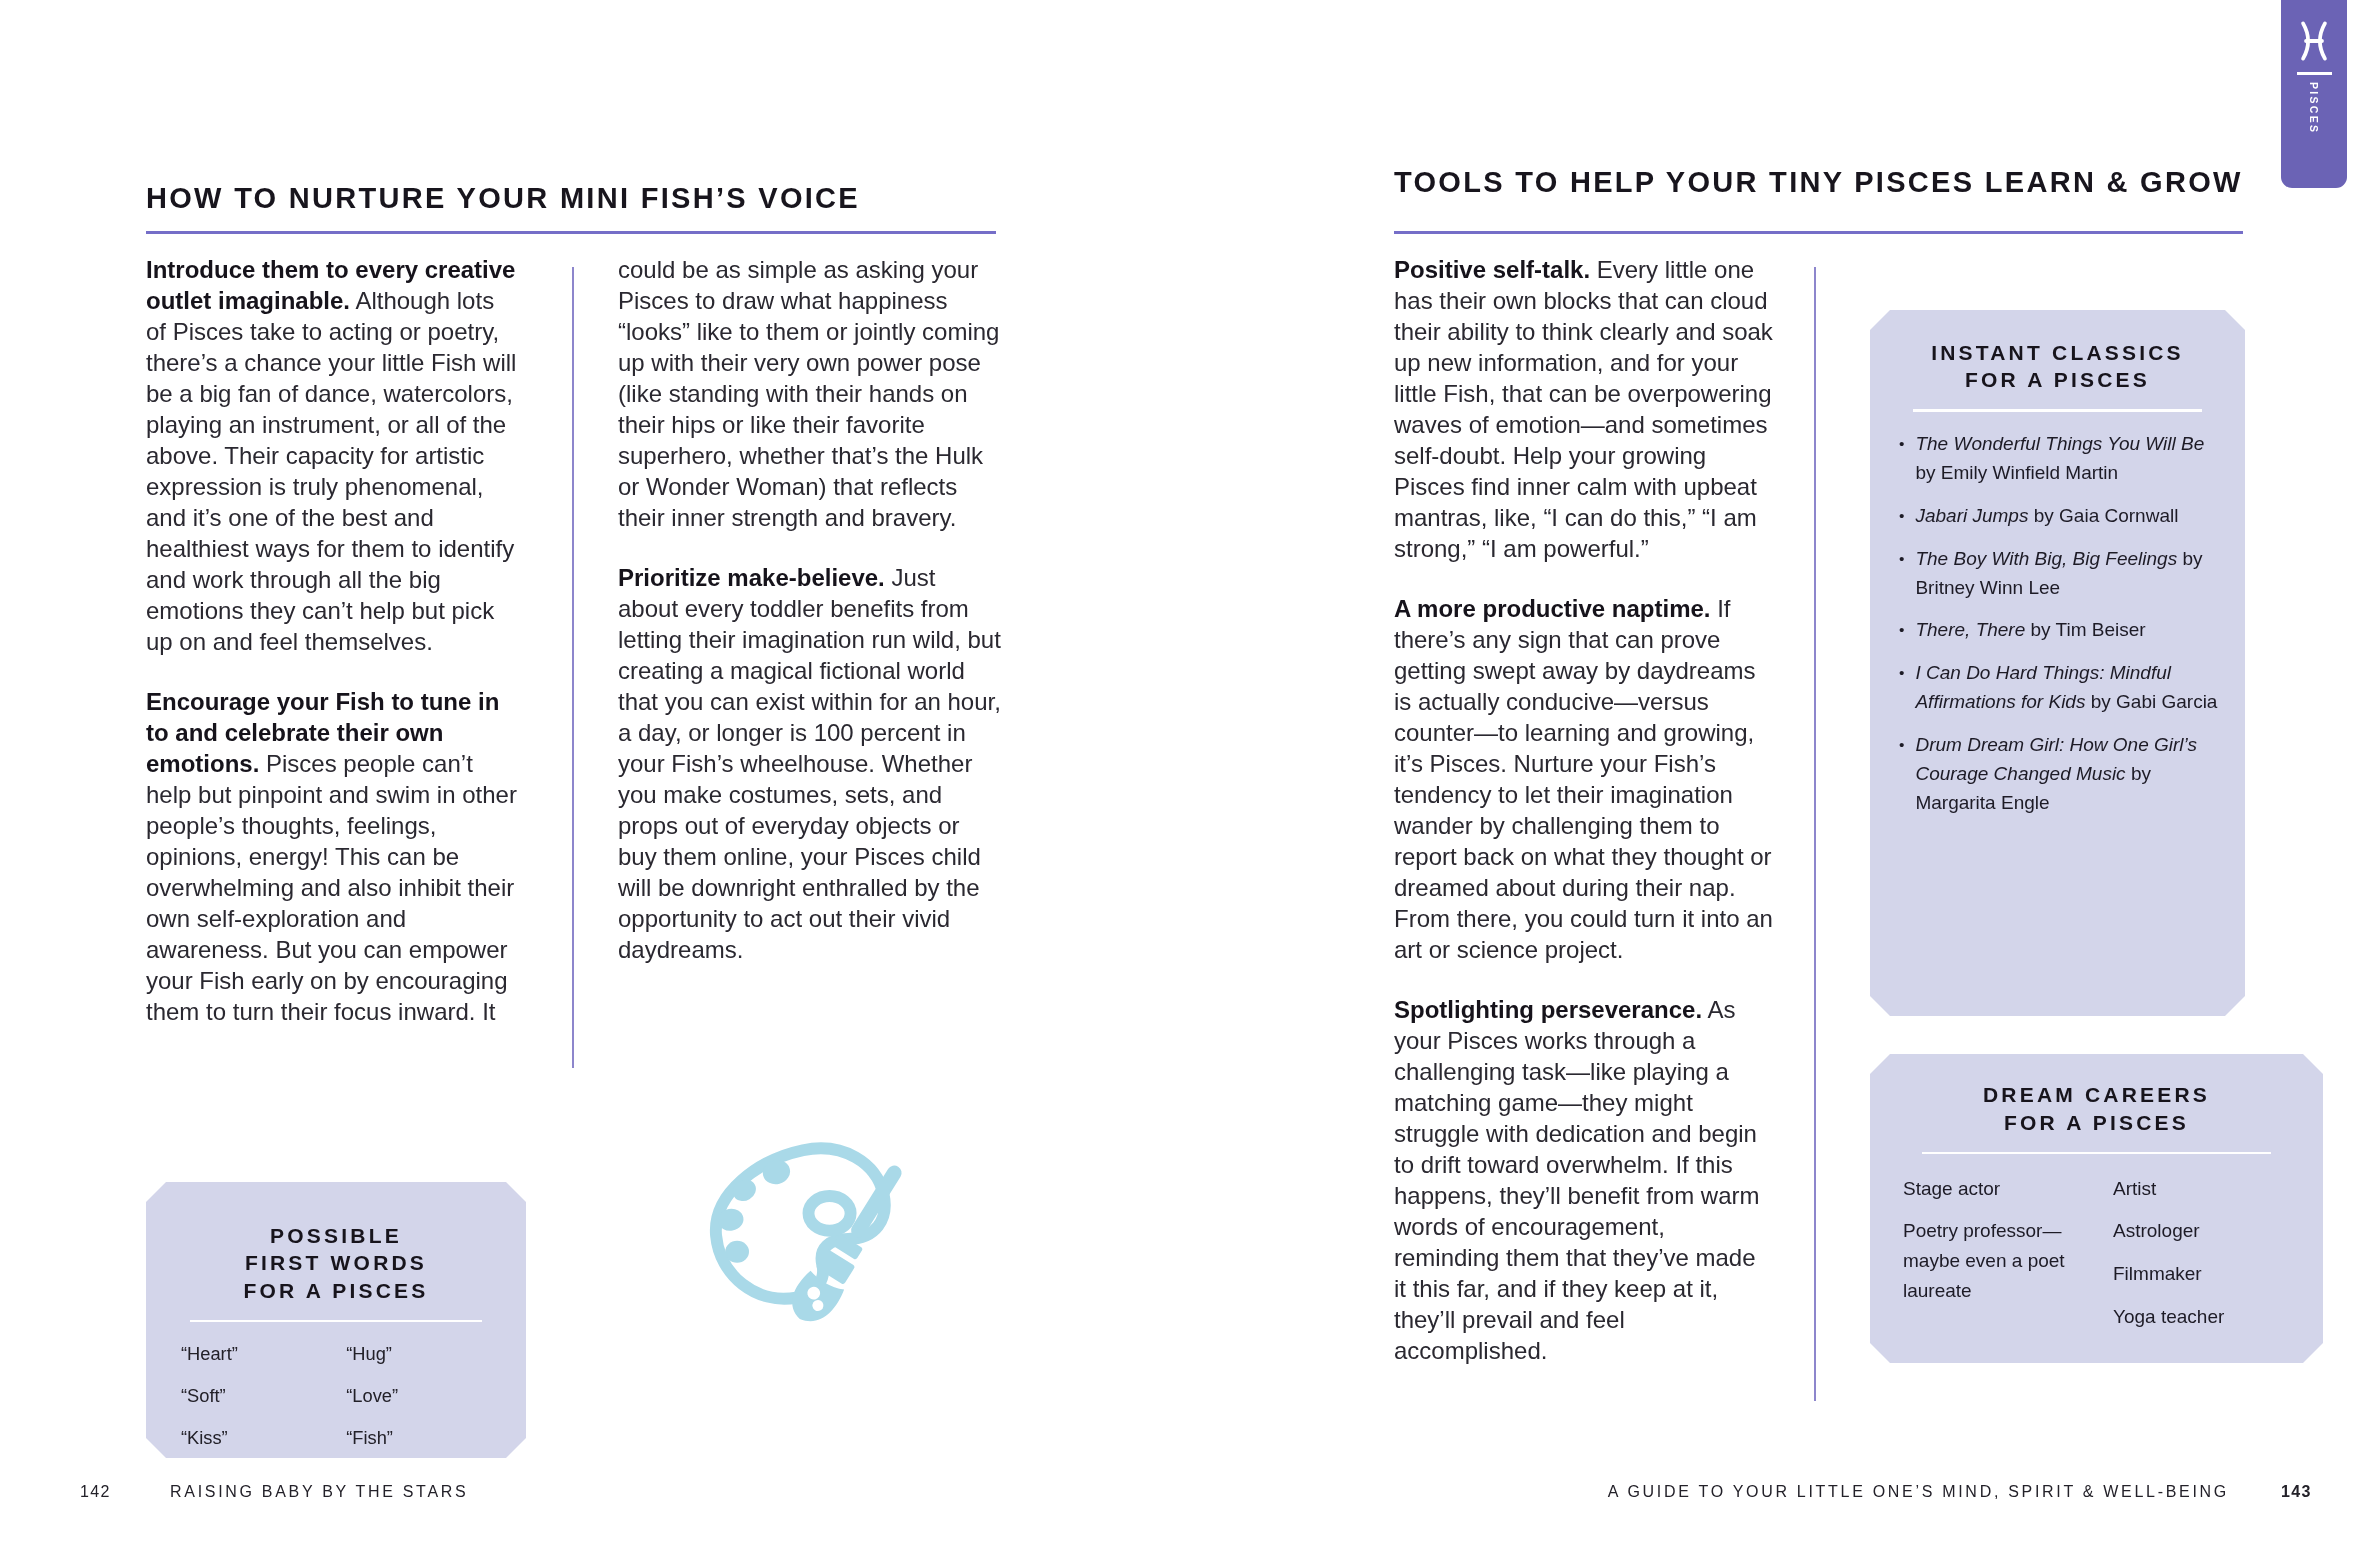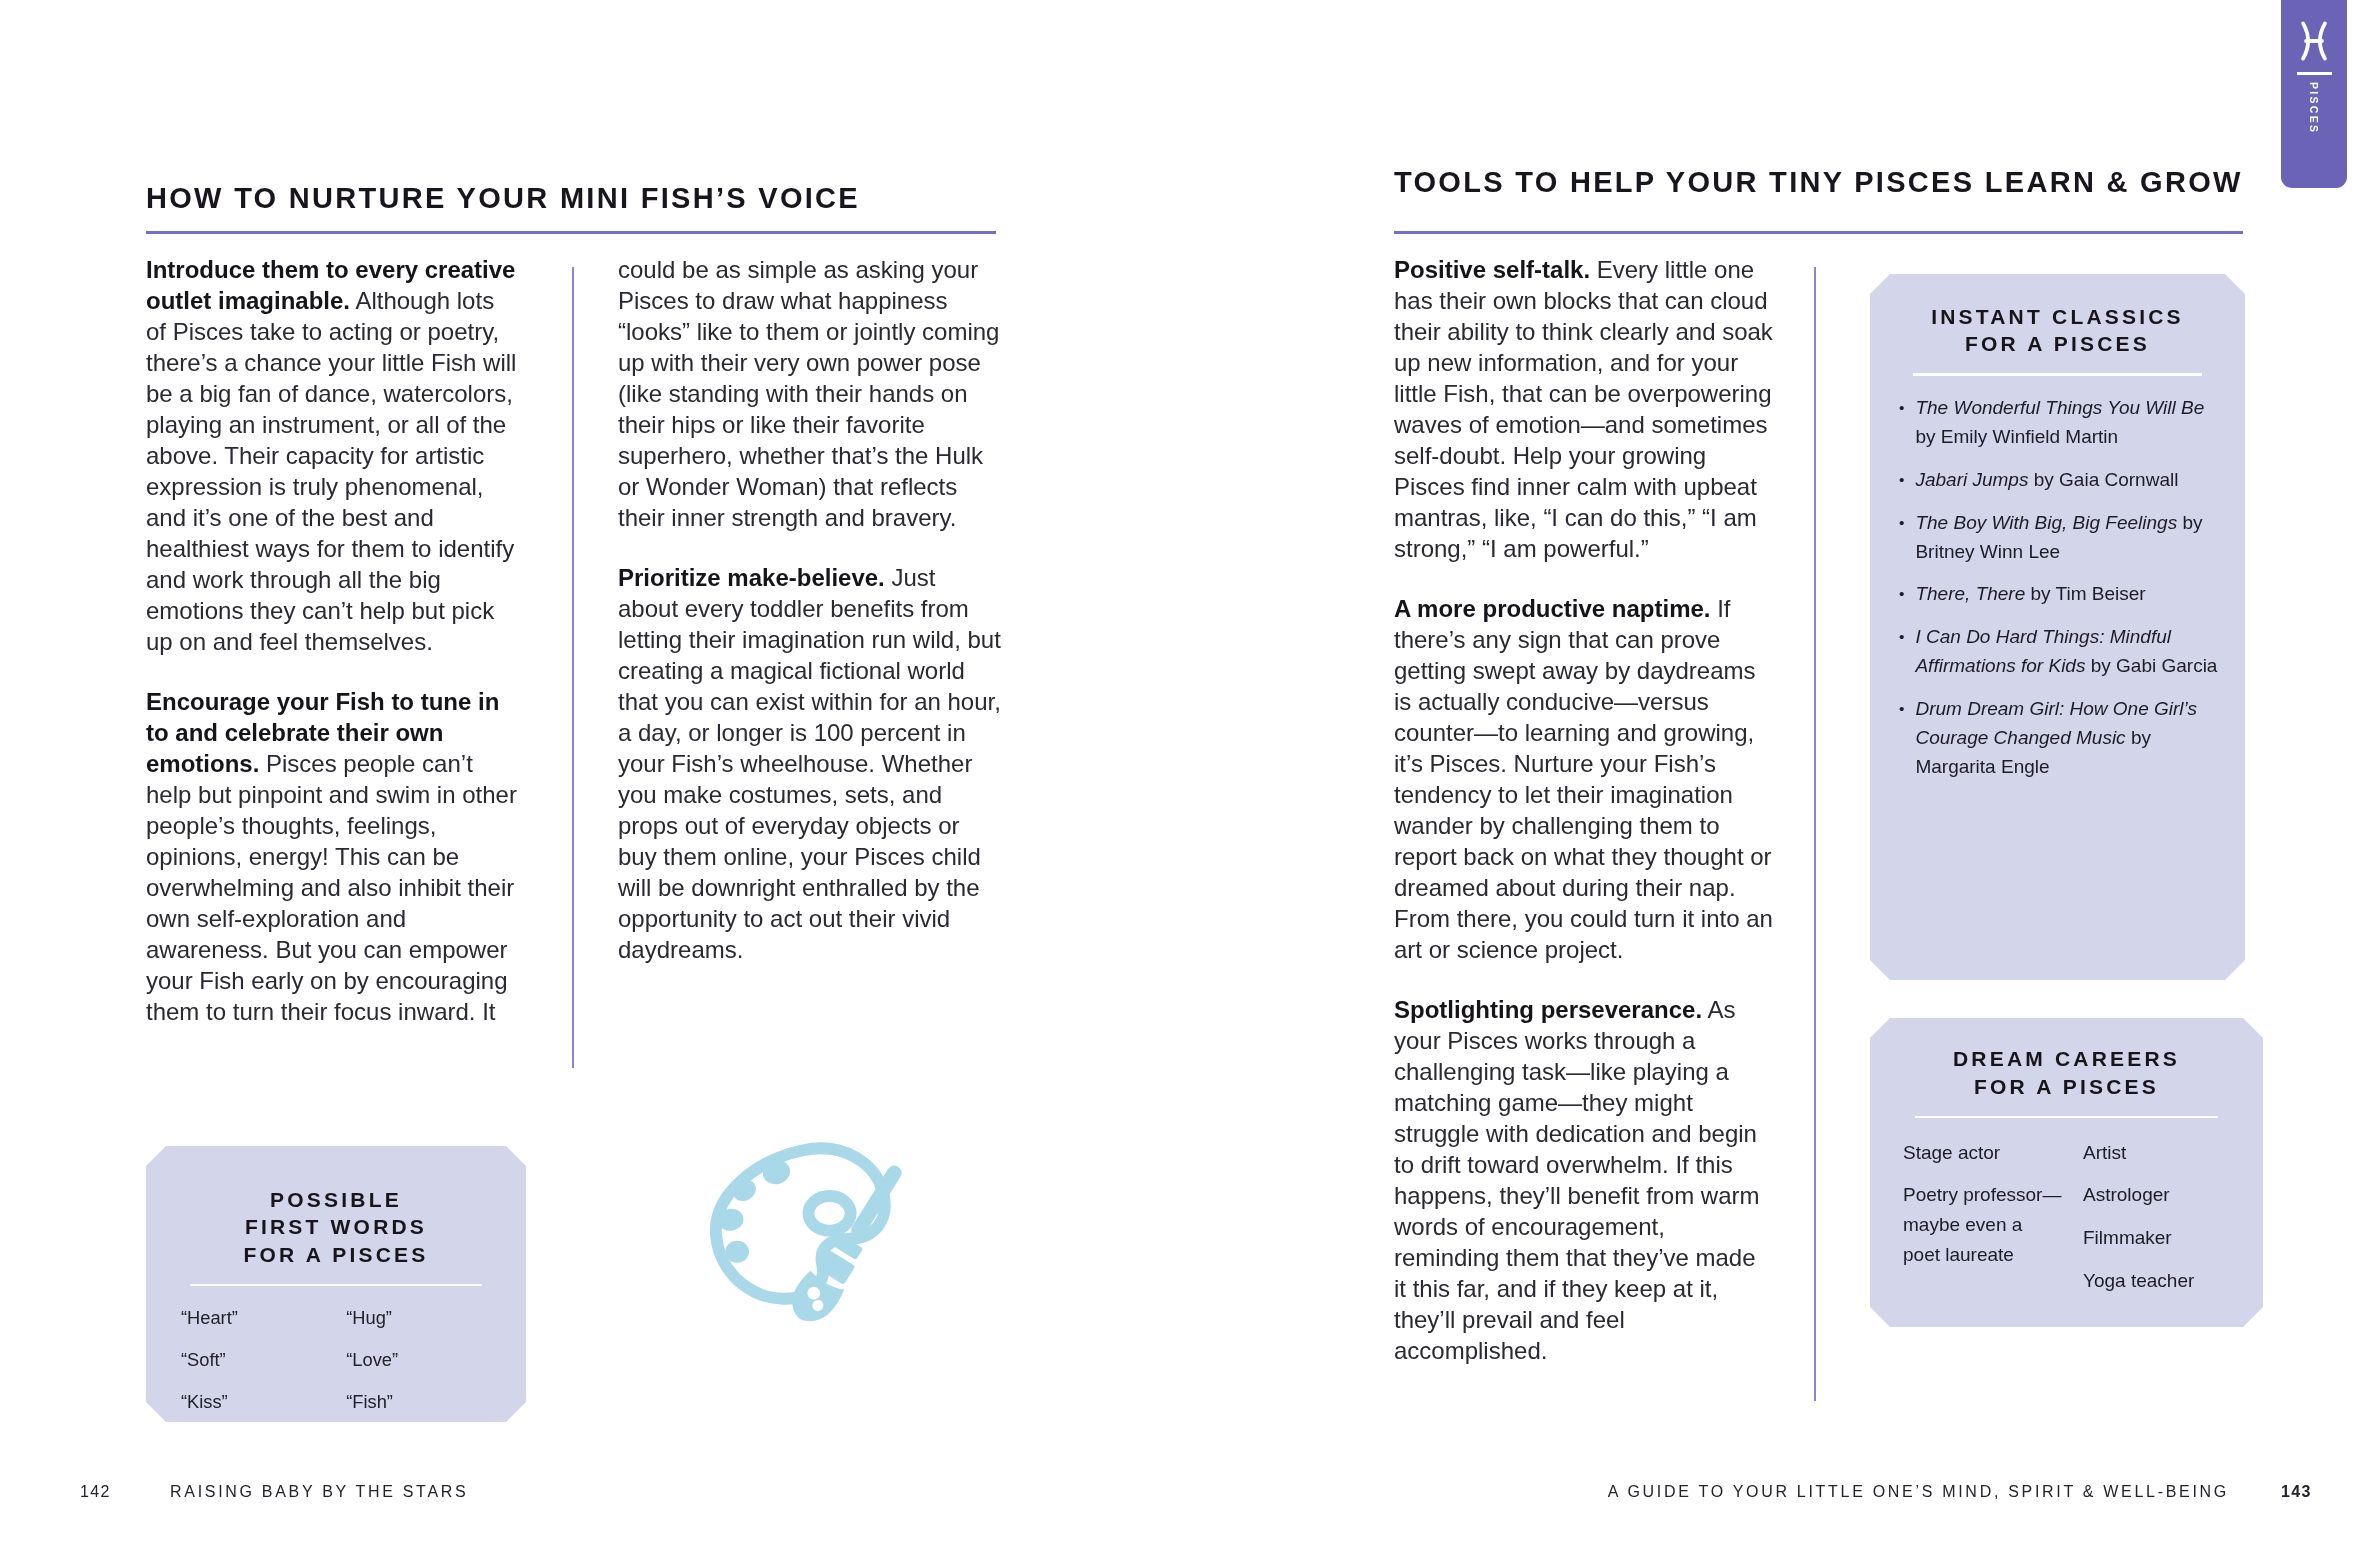--- a/index.html
+++ b/index.html
@@ -30,24 +30,25 @@
   .lead { font-weight: 700; color: #16131b; }
 
   .vrule { position: absolute; width: 1.8px; background: var(--divider, #8d86cc); }
   #vrule-left  { left: 572px;  top: 267px; height: 801px; }
   #vrule-right { left: 1814px; top: 267px; height: 1134px; }
 
   .sidebox {
     position: absolute; background: var(--box-lavender, #d3d5ea); color: #1d1b26;
     clip-path: polygon(20px 0, calc(100% - 20px) 0, 100% 20px, 100% calc(100% - 20px),
                        calc(100% - 20px) 100%, 20px 100%, 0 calc(100% - 20px), 0 20px);
+    margin-top: 36px;
   }
   #first-words-box      { left: 146px;  top: 1146px; width: 380px; height: 276px; padding-top: 40px; }
   #instant-classics-box { left: 1870px; top: 274px;  width: 375px; height: 706px; padding-top: 29px; }
-  #dream-careers-box    { left: 1870px; top: 1018px; width: 393px; height: 309px; padding-top: 27.4px; }
+  #dream-careers-box    { left: 1870px; top: 1018px; width: 453px; height: 309px; padding-top: 27.4px; }
 
   .boxtitle { text-align: center; font-weight: 700; font-size: 21px; line-height: 27.4px;
               letter-spacing: 3.2px; color: #17141c; }
   .boxrule  { width: 77%; height: 2.7px; background: #ffffff; margin: 15.5px auto 17.4px auto; }
 
   .wordgrid { display: grid; grid-template-columns: 1fr 1fr; row-gap: 20px;
               padding: 3.7px 14.6px 0 35px; font-size: 18.3px; color: #222028; }
 
   .boxintro { padding: 0 27.4px; font-size: 19px; line-height: 30px; }
   .booklist { list-style: none; margin: 14.6px 0 0 0; padding: 0 22px 0 29px;

